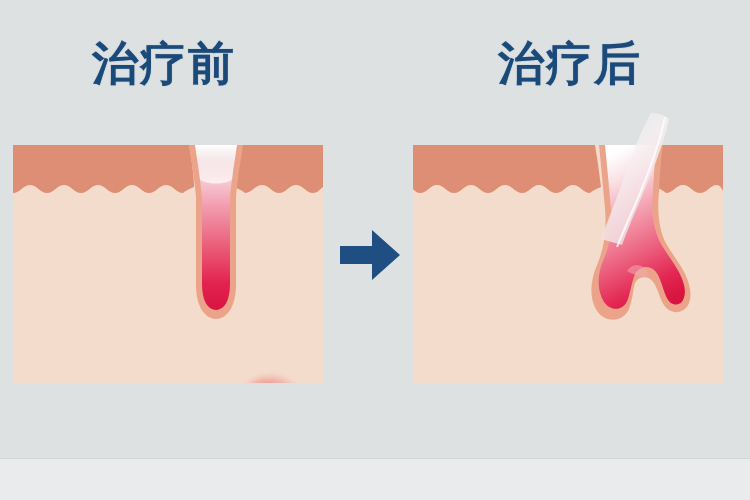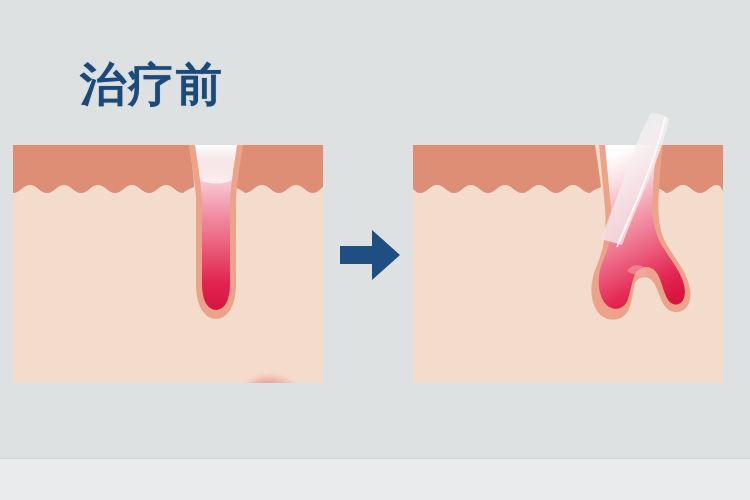--- a/index.html
+++ b/index.html
@@ -15,21 +15,21 @@
   .title{
     position:absolute;
     font-size:46px;
     font-weight:700;
     letter-spacing:2px;
     color:#1a4a7a;
     white-space:nowrap;
     line-height:1;
     text-shadow:0 0 1px rgba(26,74,122,.55);
   }
-  #title-before{left:80px;top:40px;margin-top:21px;}
+  #title-before{left:92px;top:40px;}
   #title-after{left:498px;top:40px;}
 
   
   .panel{
     position:absolute;
     top:145px;width:310px;height:238px;
     overflow:visible;
   }
   #panel-before{left:13px;}
   #panel-after{left:413px;}
@@ -71,20 +71,21 @@
     background:#e9ebec;
   }
 </style>
 </head>
 <body>
 
 <div id="stage">
 
   <div class="title" id="title-before">治疗前</div>
 
+  <div class="title" id="title-after">治疗后</div>
 
   <div class="panel" id="panel-before">
 
     <div class="panel-clip">
       <div class="dermis"></div>
 
       <div class="blob" style="left:222px;top:232px;width:72px;height:72px;">
         
         
       </div>

